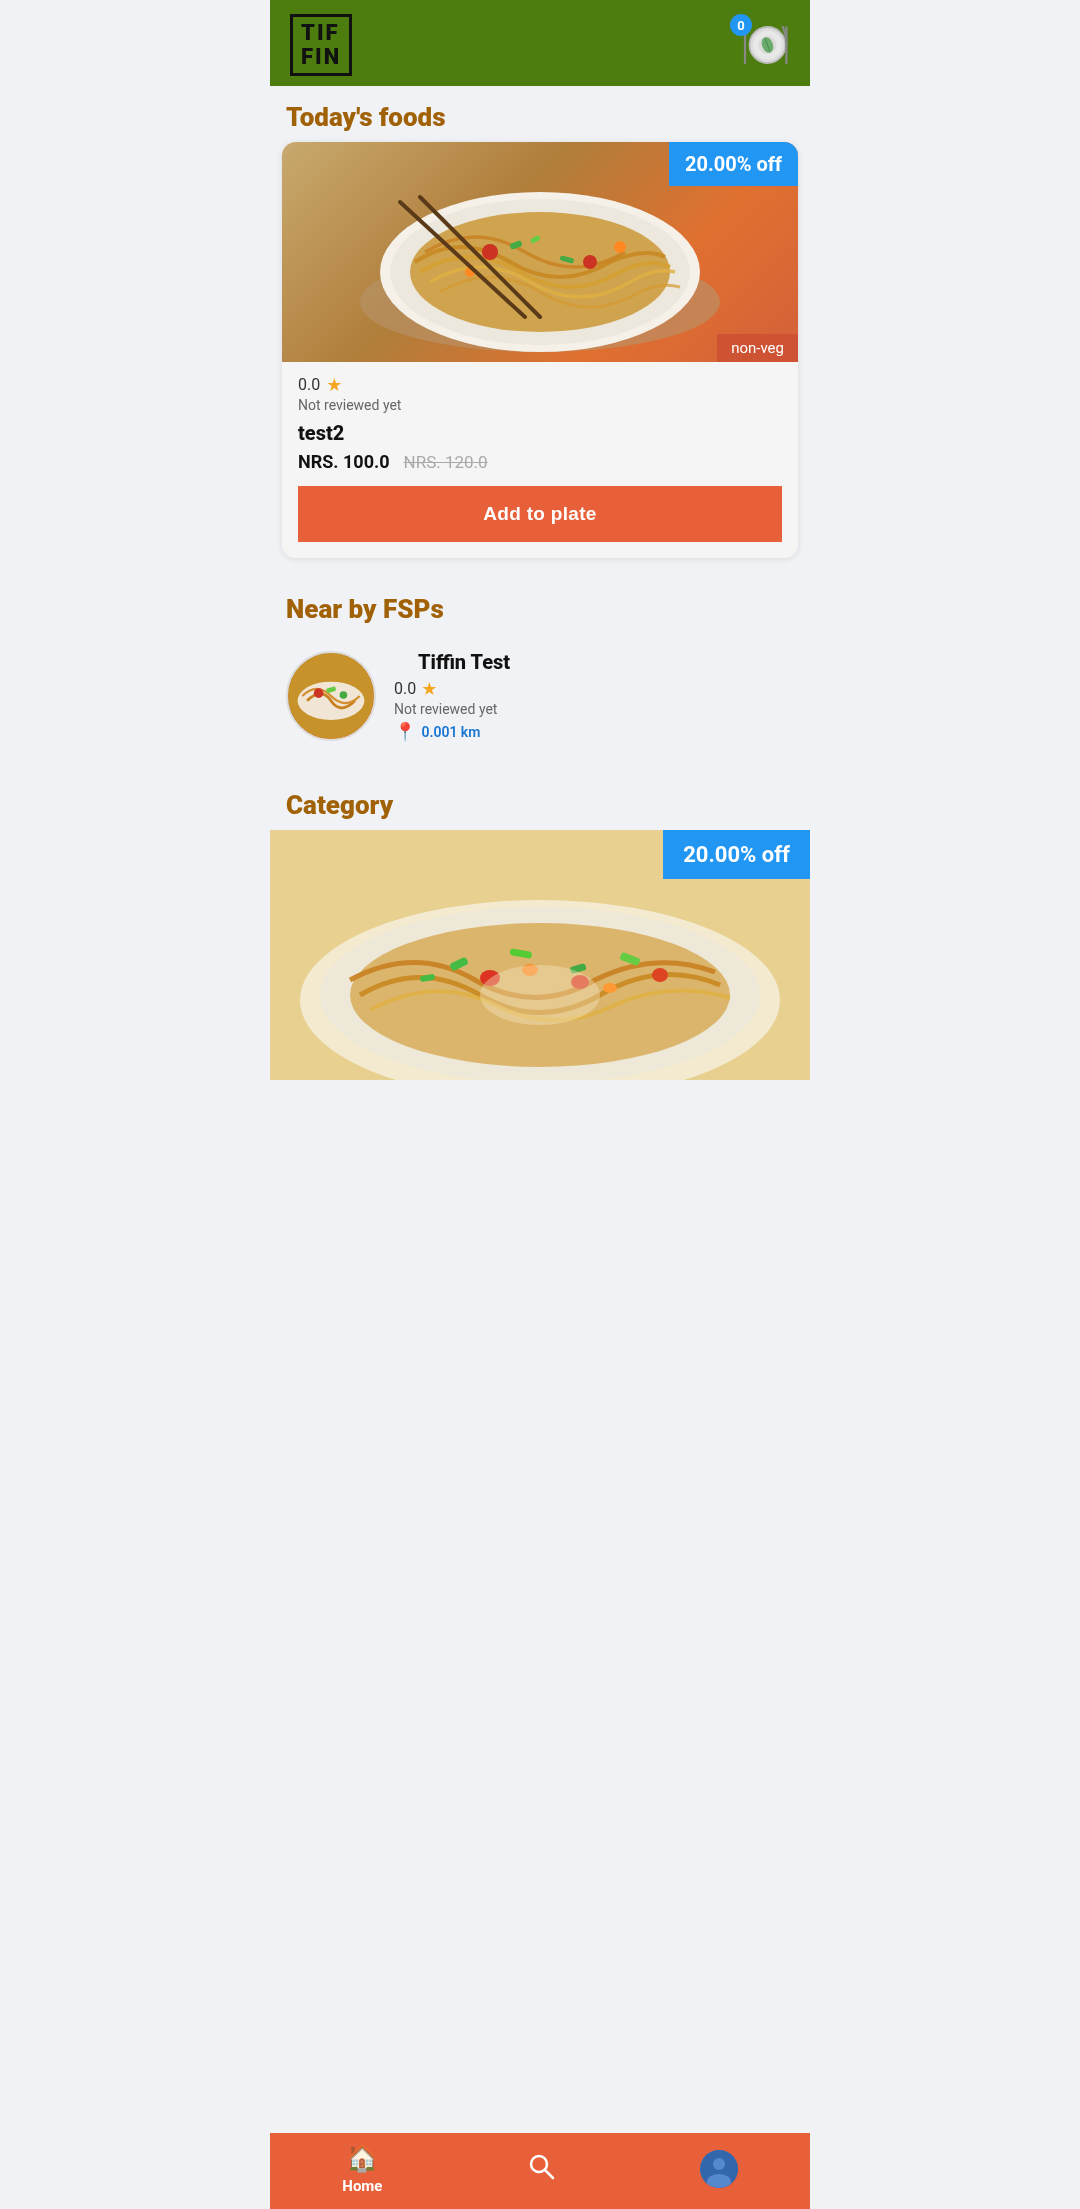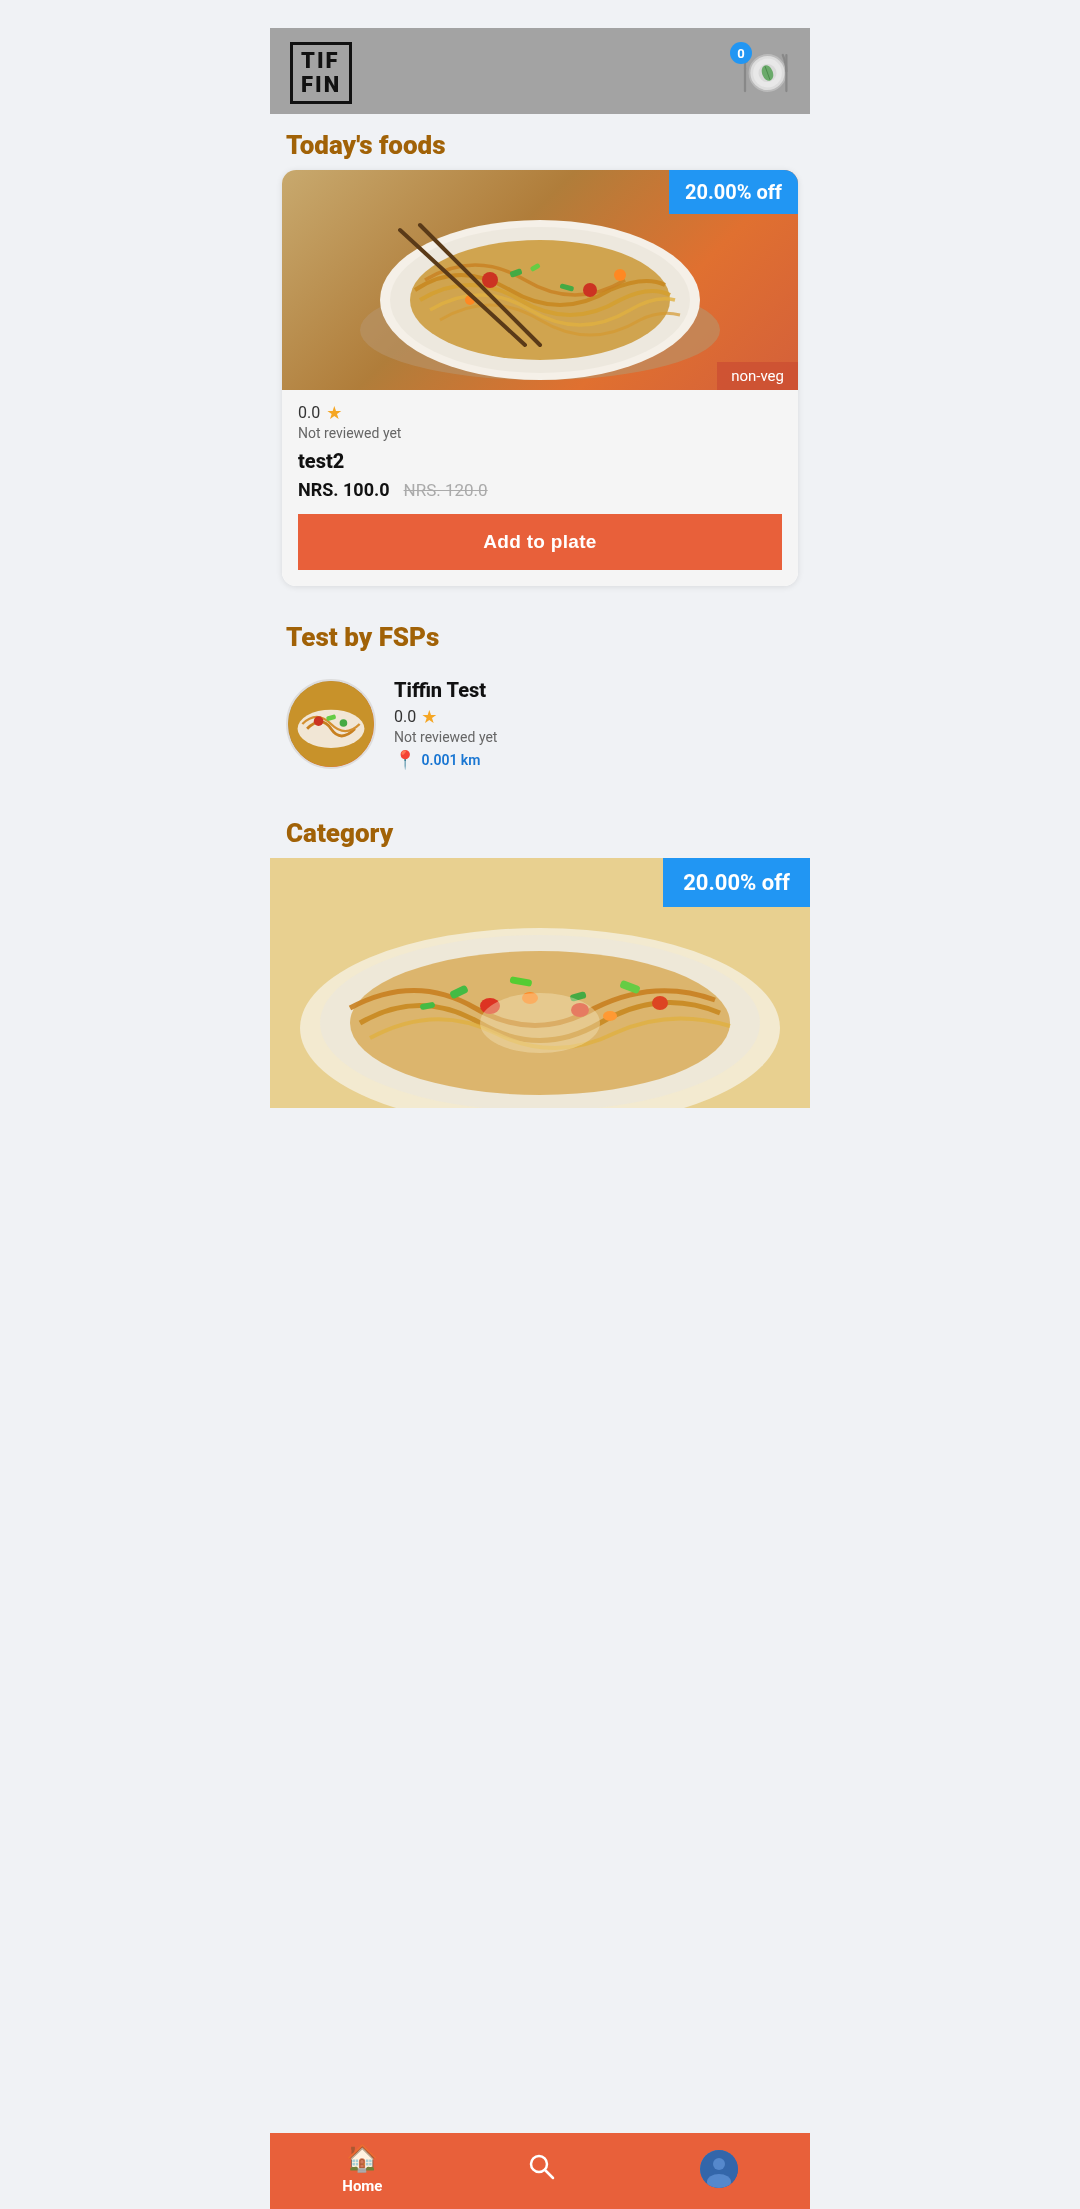--- a/index.html
+++ b/index.html
@@ -9,26 +9,25 @@
       background: #f0f2f5;
       width: 100%;
       max-width: 540px;
       margin: 0 auto;
       position: relative;
       overflow-x: hidden;
     }
 
     
     .header {
-      background: #a3a3a3;
+      background: #4d7c0f;
       display: flex;
       align-items: center;
       justify-content: space-between;
       padding: 14px 20px 10px 20px;
-      margin-top: 28px;
     }
     .logo-box {
       border: 3px solid #111;
       padding: 4px 8px;
       display: inline-block;
     }
     .logo-text {
       font-size: 22px;
       font-weight: 900;
       letter-spacing: 2px;
@@ -188,20 +187,21 @@
       border: 2px solid #ddd;
     }
     .fsp-info {
       flex: 1;
     }
     .fsp-name {
       font-size: 20px;
       font-weight: 800;
       color: #111;
       margin-bottom: 4px;
+      margin-left: 24px;
     }
     .fsp-rating-row {
       display: flex;
       align-items: center;
       gap: 5px;
       font-size: 16px;
       color: #333;
       margin-bottom: 2px;
     }
     .fsp-not-reviewed {
@@ -373,21 +373,21 @@
       <div class="price-row">
         <span class="price-current">NRS. 100.0</span>
         <span class="price-original">NRS. 120.0</span>
       </div>
       <button class="add-to-plate-btn">Add to plate</button>
     </div>
   </div>
 </div>
 
 <div>
-  <div class="section-title">Test by FSPs</div>
+  <div class="section-title">Near by FSPs</div>
 
   <div class="nearby-section">
     <div class="fsp-item">
       <div class="fsp-avatar">
         <svg viewBox="0 0 90 90" width="90" height="90">
           <circle cx="45" cy="45" r="45" fill="#c8922a"></circle>
           <ellipse cx="45" cy="50" rx="35" ry="20" fill="#f5f0e8" opacity="0.9"></ellipse>
           <path d="M20 50 Q35 35 45 50 Q55 65 70 50" stroke="#c88020" stroke-width="3" fill="none"></path>
           <path d="M15 45 Q30 30 45 45 Q60 60 75 45" stroke="#d49030" stroke-width="2.5" fill="none"></path>
           <circle cx="32" cy="42" r="5" fill="#cc3322"></circle>

